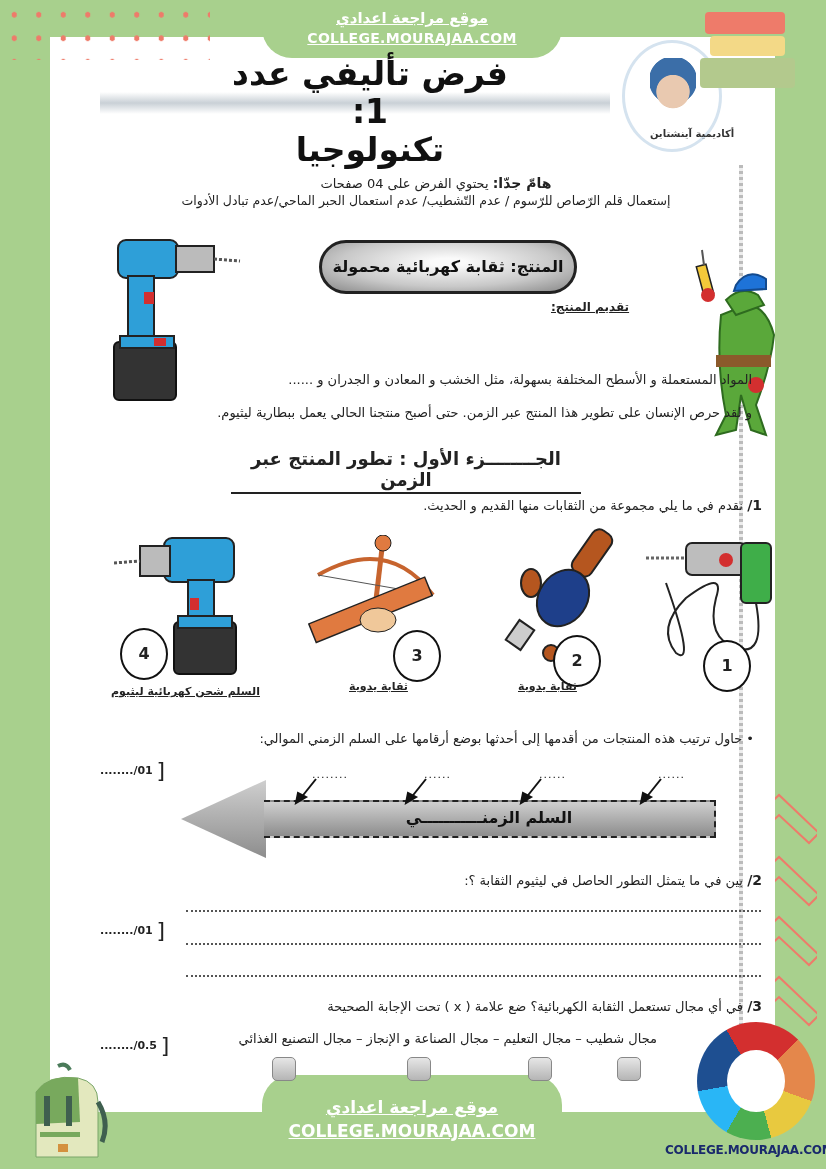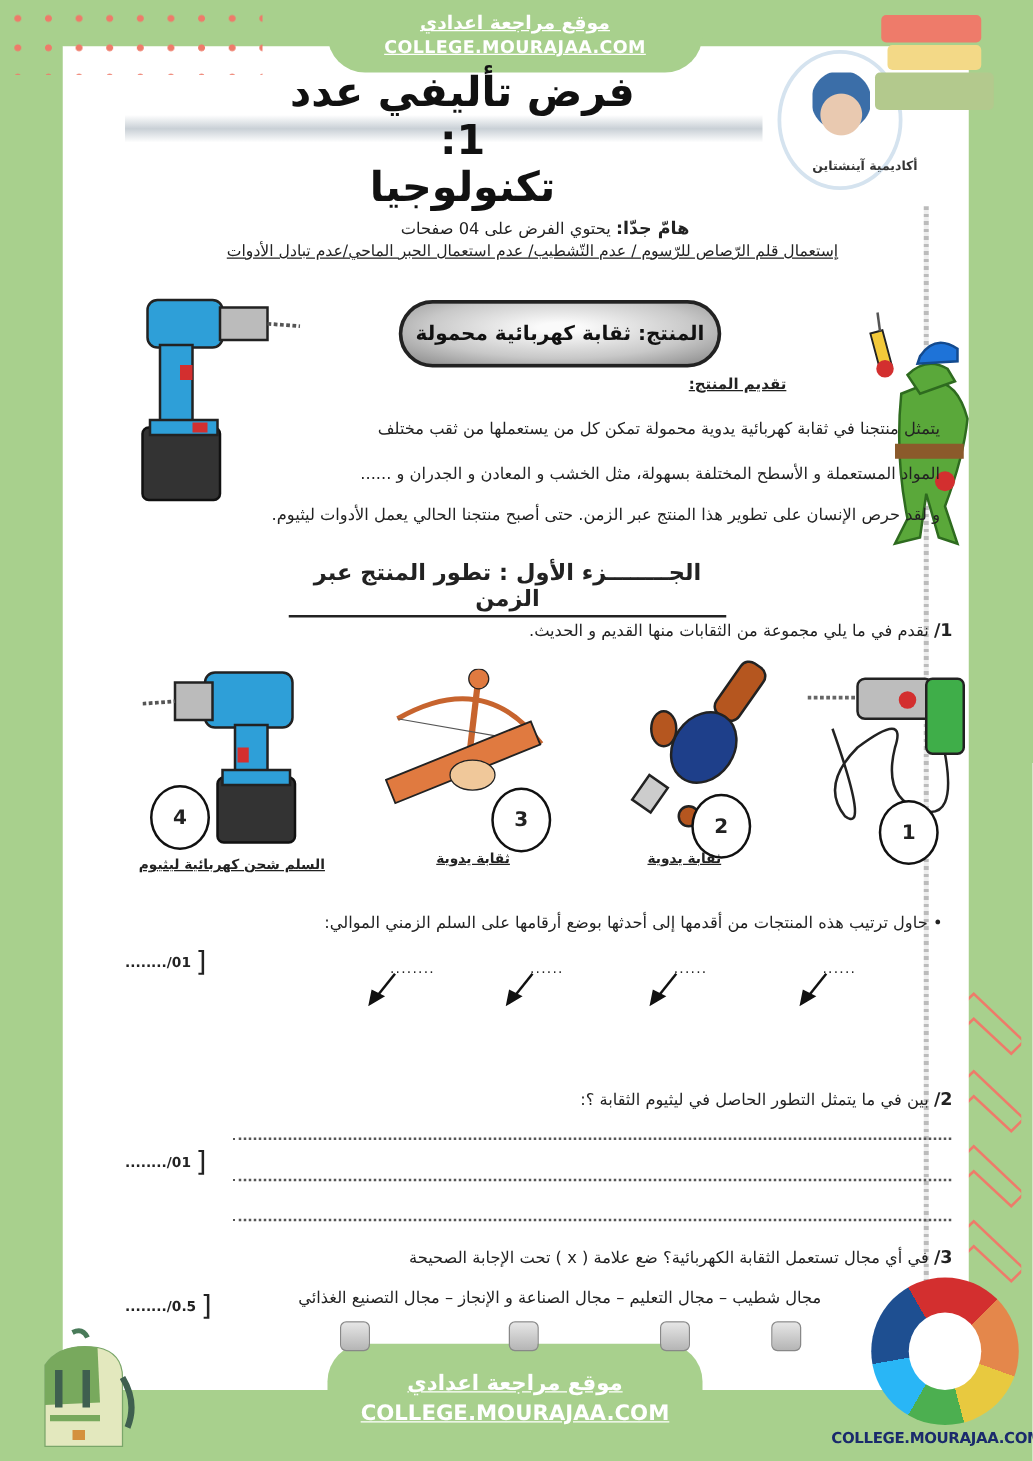--- a/index.html
+++ b/index.html
@@ -77,21 +77,20 @@
   .book.b2 { left: 10px; top: 24px; width: 75px; height: 20px; background: #f3d987; }
   .book.b3 { left: 0; top: 46px; width: 95px; height: 30px; background: #b3c98d; }
   
   .content { position: absolute; left: 0; top: 0; width: 826px; height: 1169px; z-index: 6; direction: rtl; margin-left: 46px; }
   .important {
     position: absolute; left: 120px; top: 175px; width: 540px; text-align: center; font-size: 13px;
   }
   .important b { font-weight: bold; font-size: 14px; }
   .rules {
     position: absolute; left: 100px; top: 193px; width: 560px; text-align: center; font-size: 12.5px;
-    text-decoration: underline;
   }
   .product-pill {
     position: absolute; left: 273px; top: 240px; width: 258px; height: 54px; border-radius: 27px;
     border: 3px solid #222;
     background: radial-gradient(ellipse at 50% 40%, #fafafa 10%, #c8c8c8 60%, #888 100%);
     text-align: center; line-height: 48px; font-size: 16px; font-weight: bold; color: #111;
   }
   .intro-heading {
     position: absolute; left: 505px; top: 300px; font-size: 12px; font-weight: bold; text-decoration: underline;
   }
@@ -221,23 +220,22 @@
     <path d="M50 40 Q62 22 80 34 L80 44 L48 46 Z" fill="#1e73d8" stroke="#134a8e" stroke-width="2"></path>
     <rect x="14" y="20" width="10" height="30" fill="#f3c93a" stroke="#222" stroke-width="1.5" transform="rotate(-15 19 35)"></rect>
     <line x1="16" y1="5" x2="18" y2="20" stroke="#555" stroke-width="2"></line>
     <circle cx="22" cy="50" r="7" fill="#d32f2f"></circle>
     <rect x="30" y="110" width="55" height="12" fill="#8b5a2b"></rect>
     <circle cx="70" cy="140" r="8" fill="#d32f2f"></circle>
   </svg>
 
   <div class="product-pill">المنتج: ثقابة كهربائية محمولة</div>
   <div class="intro-heading">تقديم المنتج:</div>
-  <div class="para p1">يتمثل منتجنا في ثقابة كهربائية يدوية محمولة تمكن كل من يستعملها من ثقب مختلف</div>
   <div class="para p2">المواد المستعملة و الأسطح المختلفة بسهولة، مثل الخشب و المعادن و الجدران و ......</div>
-  <div class="para p3">و لقد حرص الإنسان على تطوير هذا المنتج عبر الزمن. حتى أصبح منتجنا الحالي يعمل الأدوات ليثيوم.</div>
+  <div class="para p3">و لقد حرص الإنسان على تطوير هذا المنتج عبر الزمن. حتى أصبح منتجنا الحالي يعمل ببطارية ليثيوم.</div>
 
   <div class="section-title">الجــــــــزء الأول : تطور المنتج عبر الزمن</div>
 
   <div class="q q1">
     <b>1/</b>
     <span>نقدم في ما يلي مجموعة من الثقابات منها القديم و الحديث.</span>
   </div>
 
   <svg class="tool-img" style="left:600px;top:538px;width:130px;height:130px" viewBox="0 0 130 130">
     <rect x="40" y="5" width="60" height="32" rx="6" fill="#bdbdbd" stroke="#222" stroke-width="2"></rect>
@@ -284,20 +282,26 @@
   <div class="q bullet-q">
     <span>• </span>
     <span>حاول ترتيب هذه المنتجات من أقدمها إلى أحدثها بوضع أرقامها على السلم الزمني الموالي:</span>
   </div>
 
   <div class="score" style="left:54px;top:758px">
     <span>......../01</span>
     <span class="br">]</span>
   </div>
 
+  <div class="timeline">
+    <div class="tl-head" style="top:0;height:78px;margin-top:-0px;"></div>
+    <div class="tl-body">
+      <div class="tl-label" style="top:6px">السلم الزمنـــــــــــي</div>
+    </div>
+  </div>
   <div class="tl-slot" style="left:266px;top:768px">........</div>
   <div class="tl-slot" style="left:378px;top:768px">......</div>
   <div class="tl-slot" style="left:493px;top:768px">......</div>
   <div class="tl-slot" style="left:612px;top:768px">......</div>
   <svg style="position:absolute;left:240px;top:775px;width:420px;height:30px" viewBox="0 0 420 30">
     <g stroke="#111" stroke-width="2" fill="#111">
       <line x1="30" y1="4" x2="14" y2="24"></line>
         <polygon points="10,28 12,18 20,22"></polygon>
       <line x1="140" y1="4" x2="124" y2="24"></line>
         <polygon points="120,28 122,18 130,22"></polygon>

